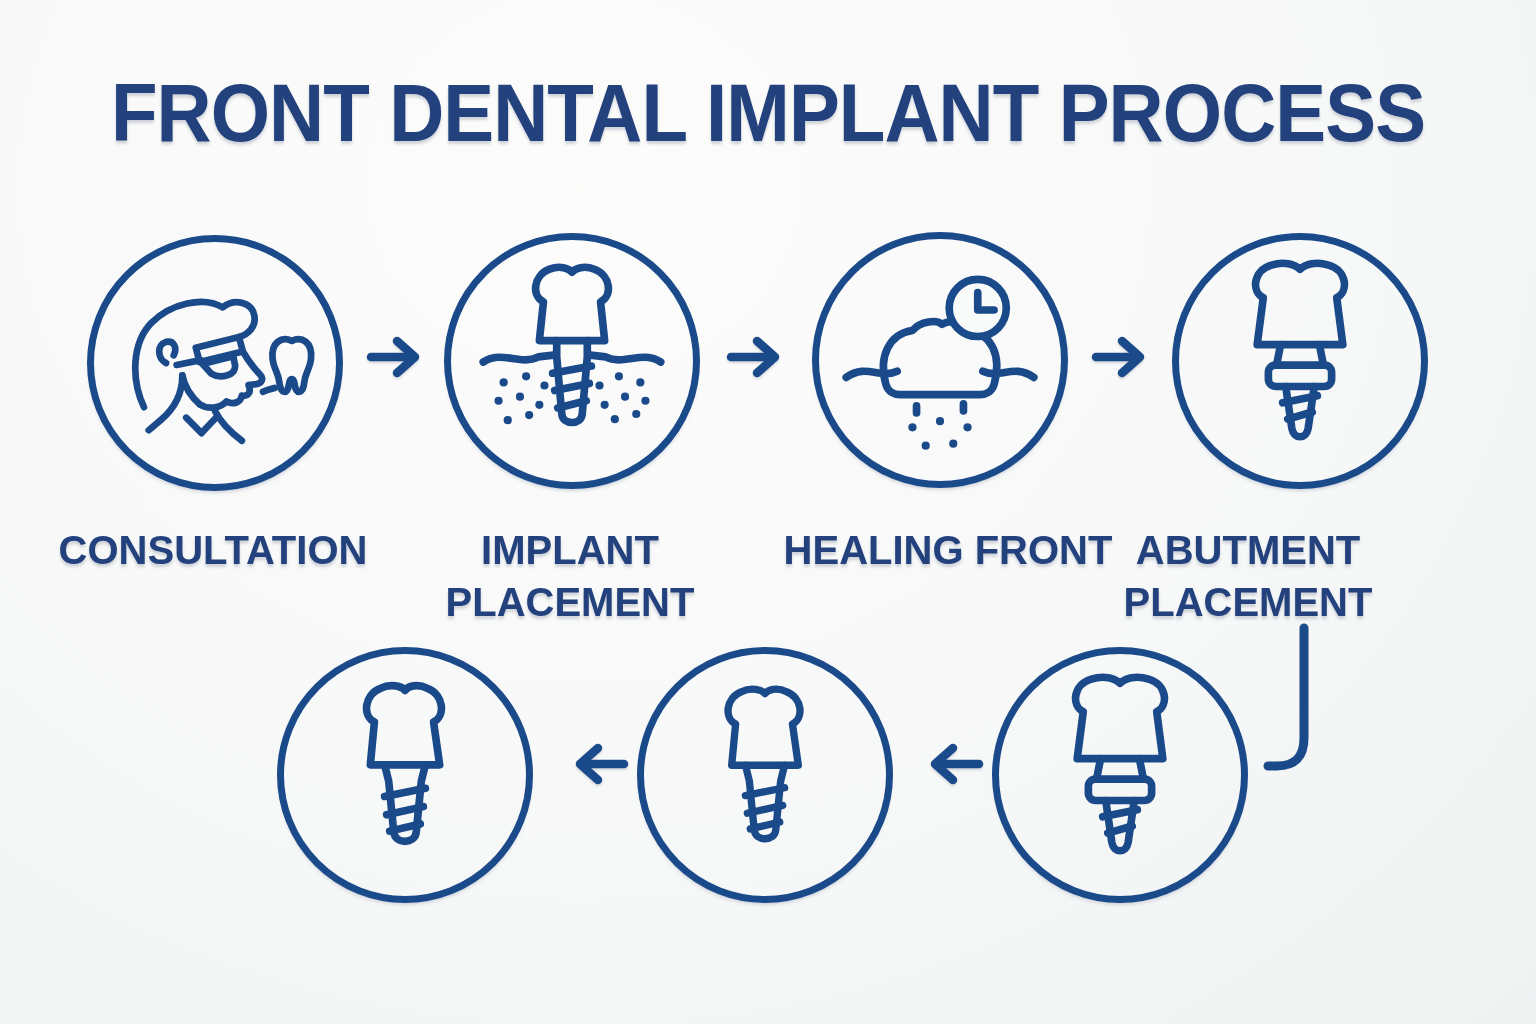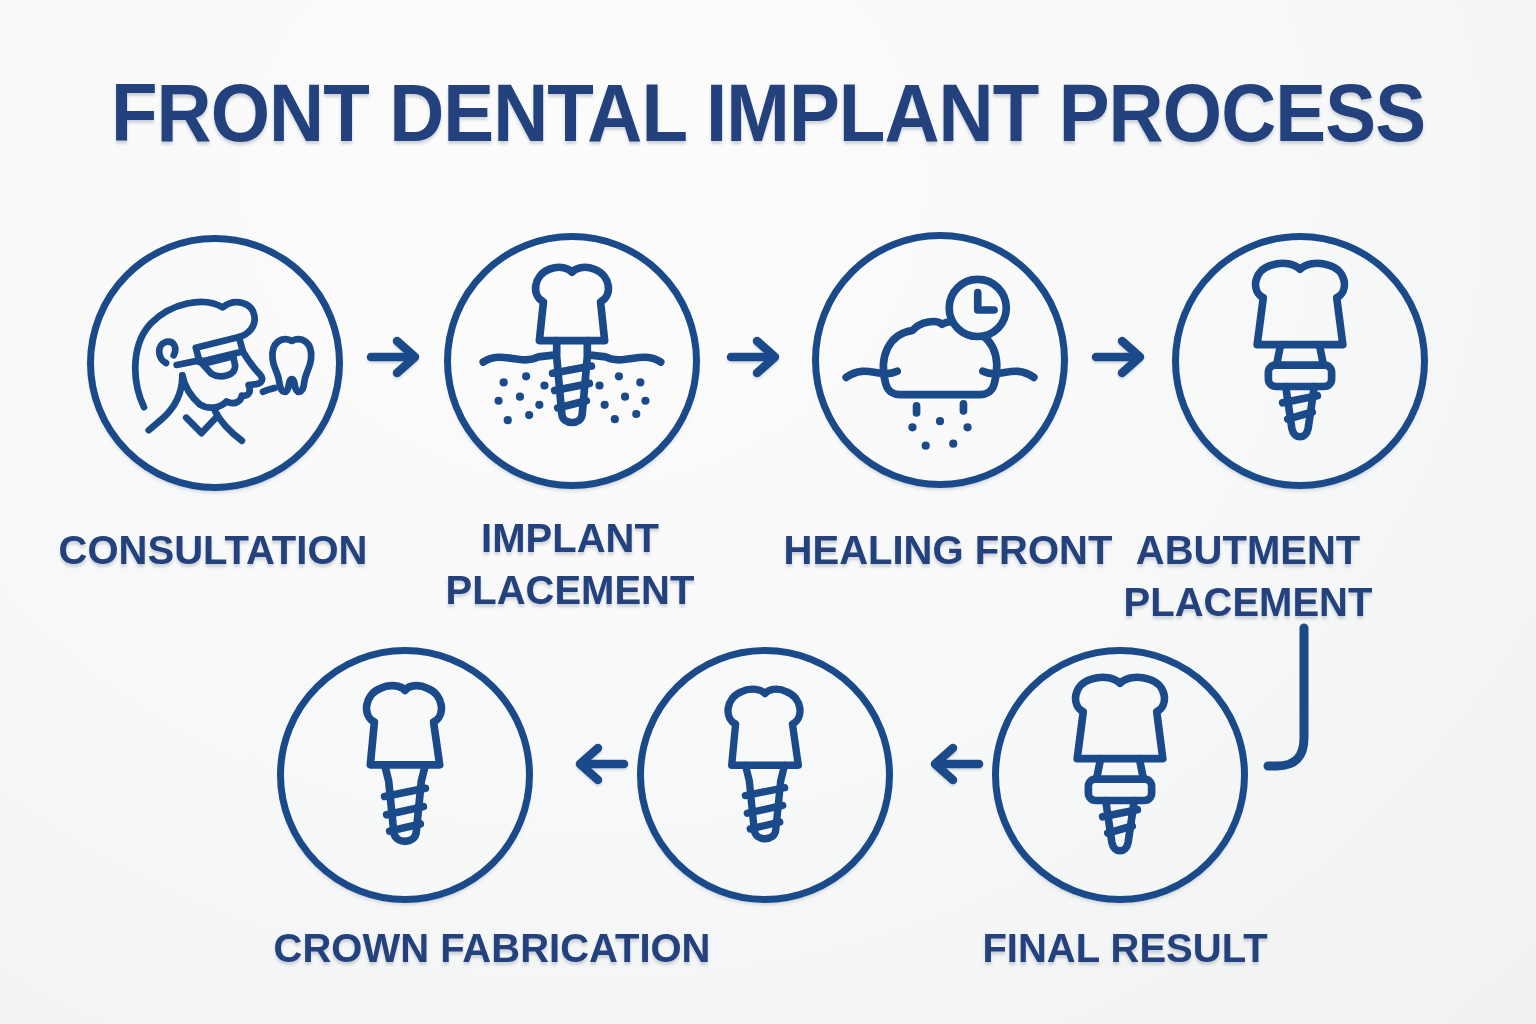--- a/index.html
+++ b/index.html
@@ -158,21 +158,21 @@
   </div>
 
   <svg class="connector" style="left:1256px;top:622px" width="70" height="160" viewBox="0 0 70 160">
     <path d="M48 6 L48 116 Q48 144 21 144 L12 144"></path>
   </svg>
 
   <div class="step-label" style="left:13px;top:524px;width:400px">
     <span>CONSULTATION</span>
   </div>
 
-  <div class="step-label" style="left:370px;top:512px;width:400px">
+  <div class="step-label" style="left:370px;top:524px;width:400px">
     <span>IMPLANT</span>
     <span>PLACEMENT</span>
   </div>
 
   <div class="step-label" style="left:748px;top:524px;width:400px">
     <span>HEALING FRONT</span>
   </div>
 
   <div class="step-label" style="left:1048px;top:524px;width:400px">
     <span>ABUTMENT</span>
@@ -220,21 +220,15 @@
         <path d="M81 84 L77 104"></path>
           <path d="M119 84 L123 104"></path>
         <rect x="69" y="104" width="62" height="21" rx="7"></rect>
         <path d="M86 125 L92 166 C94 177 106 177 108 166 L114 125"></path>
         <path d="M83 141 L117 134"></path>
           <path d="M88 157 L112 150"></path>
       </g>
     </svg>
   </div>
 
-  <div class="step-label" style="left:272px;top:922px;width:440px">
-    <span>CROWN FABRICATION</span>
-  </div>
-
-  <div class="step-label" style="left:925px;top:922px;width:400px">
-    <span>FINAL RESULT</span>
-  </div>
+
 
 </div>
 
 </body></html>

